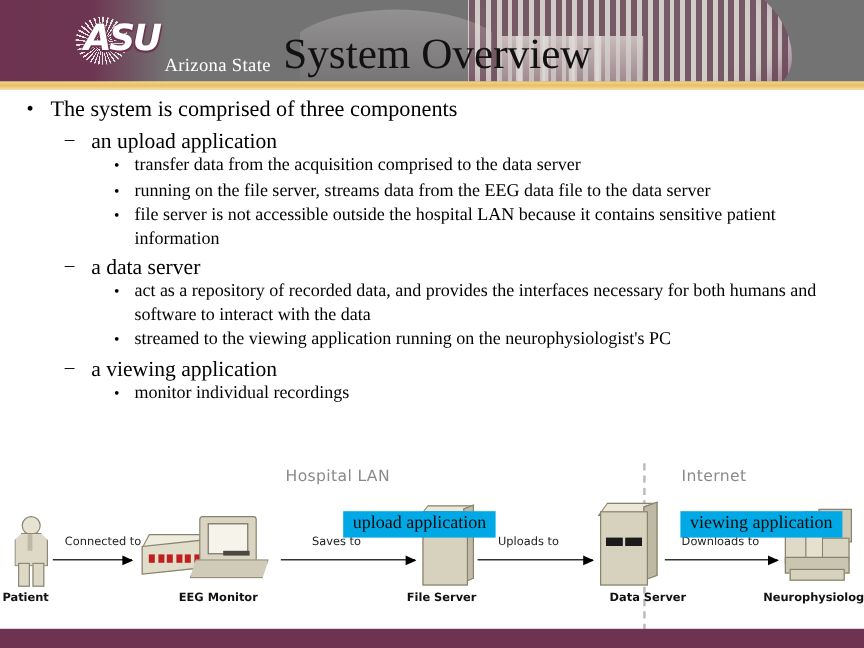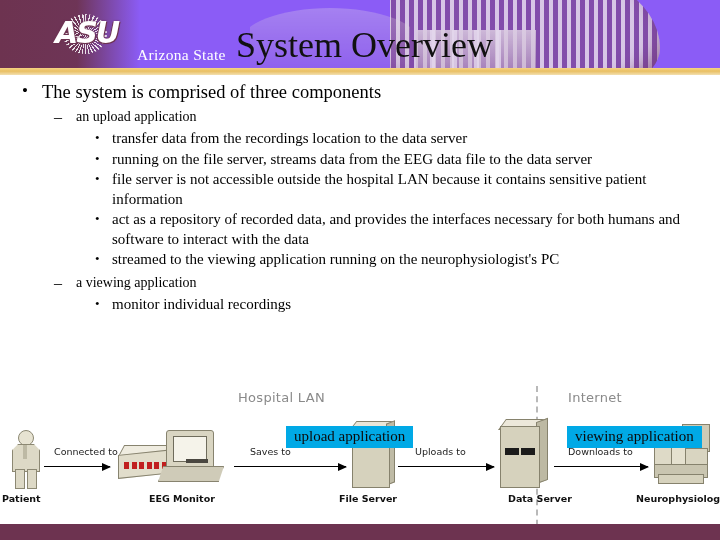--- a/index.html
+++ b/index.html
@@ -7,22 +7,23 @@
     width:720px;height:540px;overflow:hidden;
     background:#ffffff;
     font-family:"Liberation Serif", serif;
     position:relative;
   }
   .slide{position:relative;width:720px;height:540px;overflow:hidden;background:#fff;}
 
   
   .header{
     position:absolute;left:0;top:0;width:720px;height:68px;
-    background:#8b5cf6;
+    background:#737373;
     overflow:hidden;
+    text-align:right;
   }
   
   .header-photo{
     position:absolute;right:0;top:0;width:330px;height:68px;
     overflow:hidden;opacity:.85;
   }
   .bldg-dome{
     position:absolute;left:-30px;top:-42px;
     width:300px;height:150px;
     border-radius:50% 50% 45% 45% / 60% 60% 40% 40%;
@@ -96,21 +97,21 @@
   .content{
     position:absolute;left:0;top:76px;width:720px;
     font-family:"Liberation Serif", serif;color:#000;
   }
   .lvl1{
     position:relative;font-size:18.5px;line-height:24px;
     margin:4px 0 1px 18px;padding-left:24px;
   }
   .lvl1:before{content:"\2022";position:absolute;left:4px;top:-1px;font-size:17px;}
   .lvl2{
-    position:relative;font-size:14px;line-height:22px;
+    position:relative;font-size:18px;line-height:22px;
     margin:2px 0 0 54px;padding-left:22px;
   }
   .lvl2:before{content:"\2013";position:absolute;left:0px;top:0;font-size:16px;}
   .lvl3{
     position:relative;font-size:15px;line-height:19.5px;
     margin:1px 0 0 92px;padding-left:20px;
   }
   .lvl3:before{content:"\2022";position:absolute;left:3px;top:-1px;font-size:13px;}
 
   
@@ -231,23 +232,24 @@
       </div>
     </div>
 
     <div class="slide-title">System Overview</div>
   </div>
   <div class="gold-bar"></div>
 
   <div class="content">
     <div class="lvl1">The system is comprised of three components</div>
     <div class="lvl2">an upload application</div>
-    <div class="lvl3">transfer data from the recordings location to the data server</div>
+    <div class="lvl3">transfer data from the acquisition comprised to the data server</div>
     <div class="lvl3">running on the file server, streams data from the EEG data file to the data server</div>
     <div class="lvl3">file server is not accessible outside the hospital LAN because it contains sensitive patient information</div>
+    <div class="lvl2">a data server</div>
     <div class="lvl3">act as a repository of recorded data, and provides the interfaces necessary for both humans and software to interact with the data</div>
     <div class="lvl3">streamed to the viewing application running on the neurophysiologist's PC</div>
     <div class="lvl2">a viewing application</div>
     <div class="lvl3">monitor individual recordings</div>
   </div>
 
   <div class="diagram">
 
     <div class="divider"></div>
 
@@ -282,21 +284,21 @@
       </div>
       <div class="crt">
         <div class="crt-screen"></div>
       </div>
       <div class="crt-base"></div>
       <div class="crt-slot"></div>
     </div>
     <div class="node-label" style="left:149px;top:105px;">EEG Monitor</div>
 
     <div class="arrow" style="left:234px;top:78px;width:112px;"></div>
-    <div class="arrow-label" style="left:250px;top:58px;">Saves to</div>
+    <div class="arrow-label" style="left:260px;top:58px;">Saves to</div>
 
     <div class="fileserver">
       <div class="fs-top"></div>
       <div class="fs-side"></div>
       <div class="fs-body"></div>
       <div class="fs-line"></div>
     </div>
     <div class="node-label" style="left:339px;top:105px;">File Server</div>
 
     <div class="arrow" style="left:398px;top:78px;width:96px;"></div>

